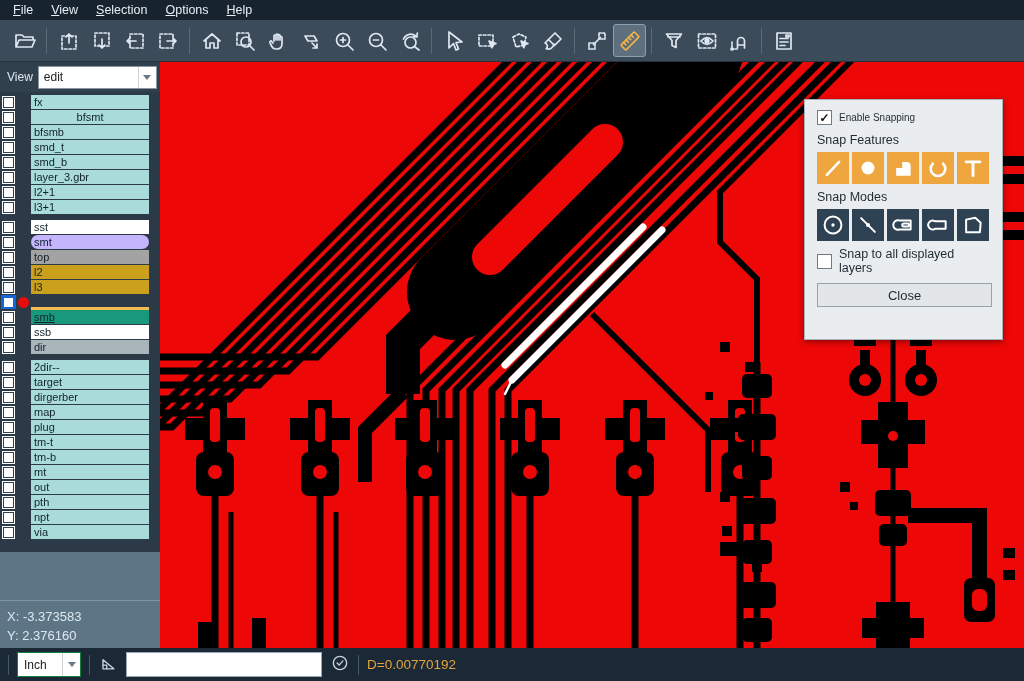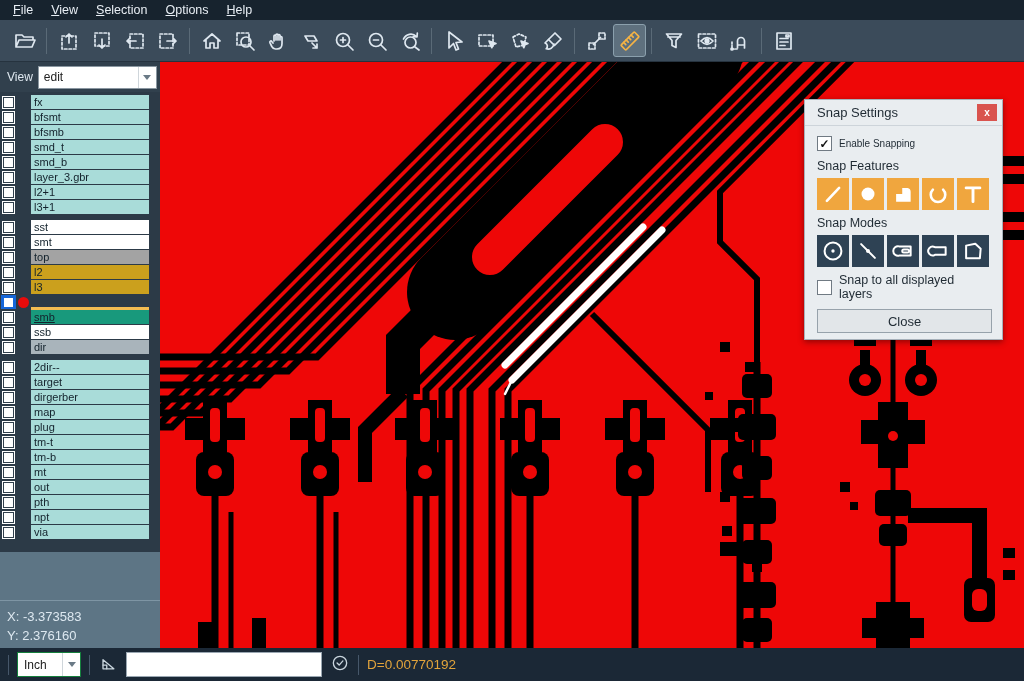--- a/index.html
+++ b/index.html
@@ -265,21 +265,21 @@
             </span>
           </div>
 
           <div class="layer-row">
             <span class="chk-wrap">
               <span class="chk"></span>
             </span>
             <span class="dotslot">
               <span class="dot"></span>
             </span>
-            <span class="layer-label" style="background-color: rgb(169, 220, 217);">
+            <span class="layer-label" style="background-color: rgb(169, 220, 217); justify-content: center;">
               <span>bfsmt</span>
               <span class="layer-badge"></span>
             </span>
           </div>
 
           <div class="layer-row">
             <span class="chk-wrap">
               <span class="chk"></span>
             </span>
             <span class="dotslot">
@@ -371,21 +371,21 @@
             </span>
           </div>
 
           <div class="layer-row">
             <span class="chk-wrap">
               <span class="chk"></span>
             </span>
             <span class="dotslot">
               <span class="dot"></span>
             </span>
-            <span class="layer-label" style="background-color: #ffffff;">
+            <span class="layer-label" style="background-color: #c4b5fd; border-radius: 7px;">
               <span>smt</span>
               <span class="layer-badge"></span>
             </span>
           </div>
 
           <div class="layer-row">
             <span class="chk-wrap">
               <span class="chk"></span>
             </span>
             <span class="dotslot">
@@ -781,24 +781,20 @@
 
       <g stroke="#ffffff" stroke-linecap="round" fill="none">
         <path d="M483 165 L345 303" stroke-width="7"></path>
         <path d="M502 168 L352 318" stroke-width="7"></path>
         <path d="M352 318 L345 332" stroke-width="2.5"></path>
       </g>
     </svg>
   </div>
 
   <div id="snapdlg">
-    <header>
-      <span id="dlg-title">Snap Settings</span>
-      <span id="dlg-close">x</span>
-    </header>
     <div class="dlg-body">
       <div class="cbrow">
         <span class="cbox">✓</span>
         <span class="cblabel">Enable Snapping</span>
       </div>
       <div class="seclabel">Snap Features</div>
       <div class="iconrow">
         <span class="fbtn">
             <svg width="26" height="26" viewBox="0 0 34 34">
               <path d="M9 26 L25 9" stroke-width="3.4"></path>

